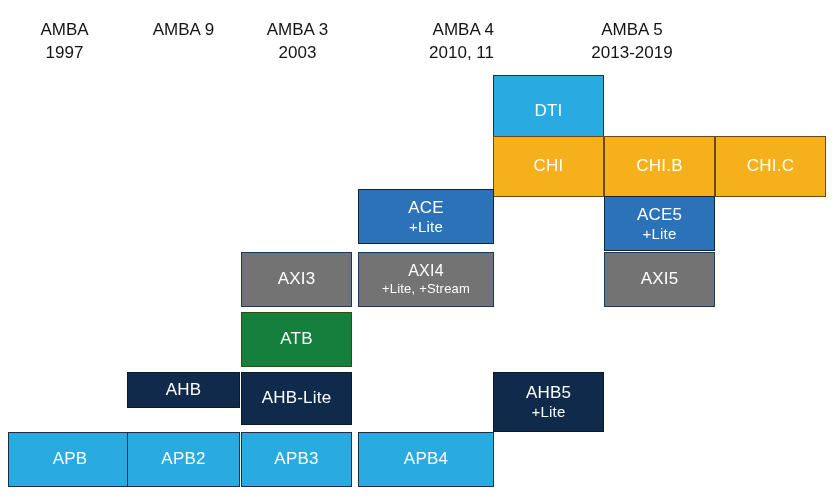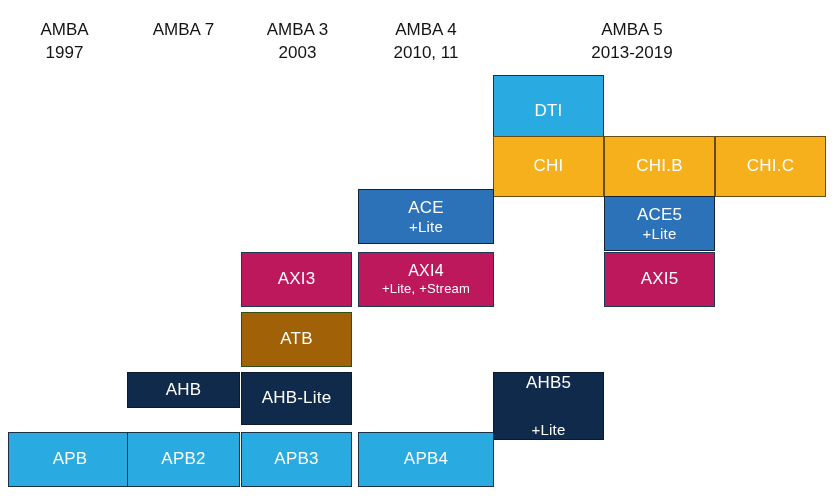--- a/index.html
+++ b/index.html
@@ -53,44 +53,44 @@
     display: block;
     font-size: 15px;
   }
   .node.small .lbl-main { font-size: 16px; }
   .node.small .lbl-sub { font-size: 13px; }
 
   
   .c-cyan   { background: #29abe2; border-color: #1b2f45; }
   .c-amber  { background: #f5b01c; border-color: #6d4a10; }
   .c-blue   { background: #2b72b8; border-color: #12233a; }
-  .c-ltblue { background: #be185d; border-color: #1b3a57; }
-  .c-green  { background: #a16207; border-color: #2f4f17; }
+  .c-ltblue { background: #737373; border-color: #1b3a57; }
+  .c-green  { background: #15803d; border-color: #2f4f17; }
   .c-navy   { background: #102a4c; border-color: #0a1b31; }
 </style>
 </head>
 <body>
 
 <div id="canvas">
 
   <div class="col-header" style="left:8px; top:18px; width:113px;">
     <span class="hdr-name">AMBA</span>
     <span class="hdr-years">1997</span>
   </div>
 
   <div class="col-header" style="left:127px; top:18px; width:113px;">
-    <span class="hdr-name">AMBA 7</span>
+    <span class="hdr-name">AMBA 9</span>
   </div>
 
   <div class="col-header" style="left:241px; top:18px; width:113px;">
     <span class="hdr-name">AMBA 3</span>
     <span class="hdr-years">2003</span>
   </div>
 
-  <div class="col-header" style="left:358px; top:18px; width:136px;">
+  <div class="col-header" style="left:358px; top:18px; width:136px;text-align:right;">
     <span class="hdr-name">AMBA 4</span>
     <span class="hdr-years">2010, 11</span>
   </div>
 
   <div class="col-header" style="left:512px; top:18px; width:240px;">
     <span class="hdr-name">AMBA 5</span>
     <span class="hdr-years">2013-2019</span>
   </div>
 
   <div class="node c-cyan" style="left:493px; top:75px; width:111px; height:73px;">
@@ -137,21 +137,21 @@
   </div>
 
   <div class="node c-navy" style="left:127px; top:372px; width:113px; height:36px;">
     <span class="lbl-main">AHB</span>
   </div>
 
   <div class="node c-navy" style="left:241px; top:372px; width:111px; height:53px;">
     <span class="lbl-main">AHB-Lite</span>
   </div>
 
-  <div class="node c-navy" style="left:493px; top:372px; width:111px; height:68px;justify-content:space-between;">
+  <div class="node c-navy" style="left:493px; top:372px; width:111px; height:60px;">
     <span class="lbl-main">AHB5</span>
     <span class="lbl-sub">+Lite</span>
   </div>
 
   <div class="node c-cyan" style="left:8px; top:432px; width:124px; height:55px;">
     <span class="lbl-main">APB</span>
   </div>
 
   <div class="node c-cyan" style="left:127px; top:432px; width:113px; height:55px;">
     <span class="lbl-main">APB2</span>

